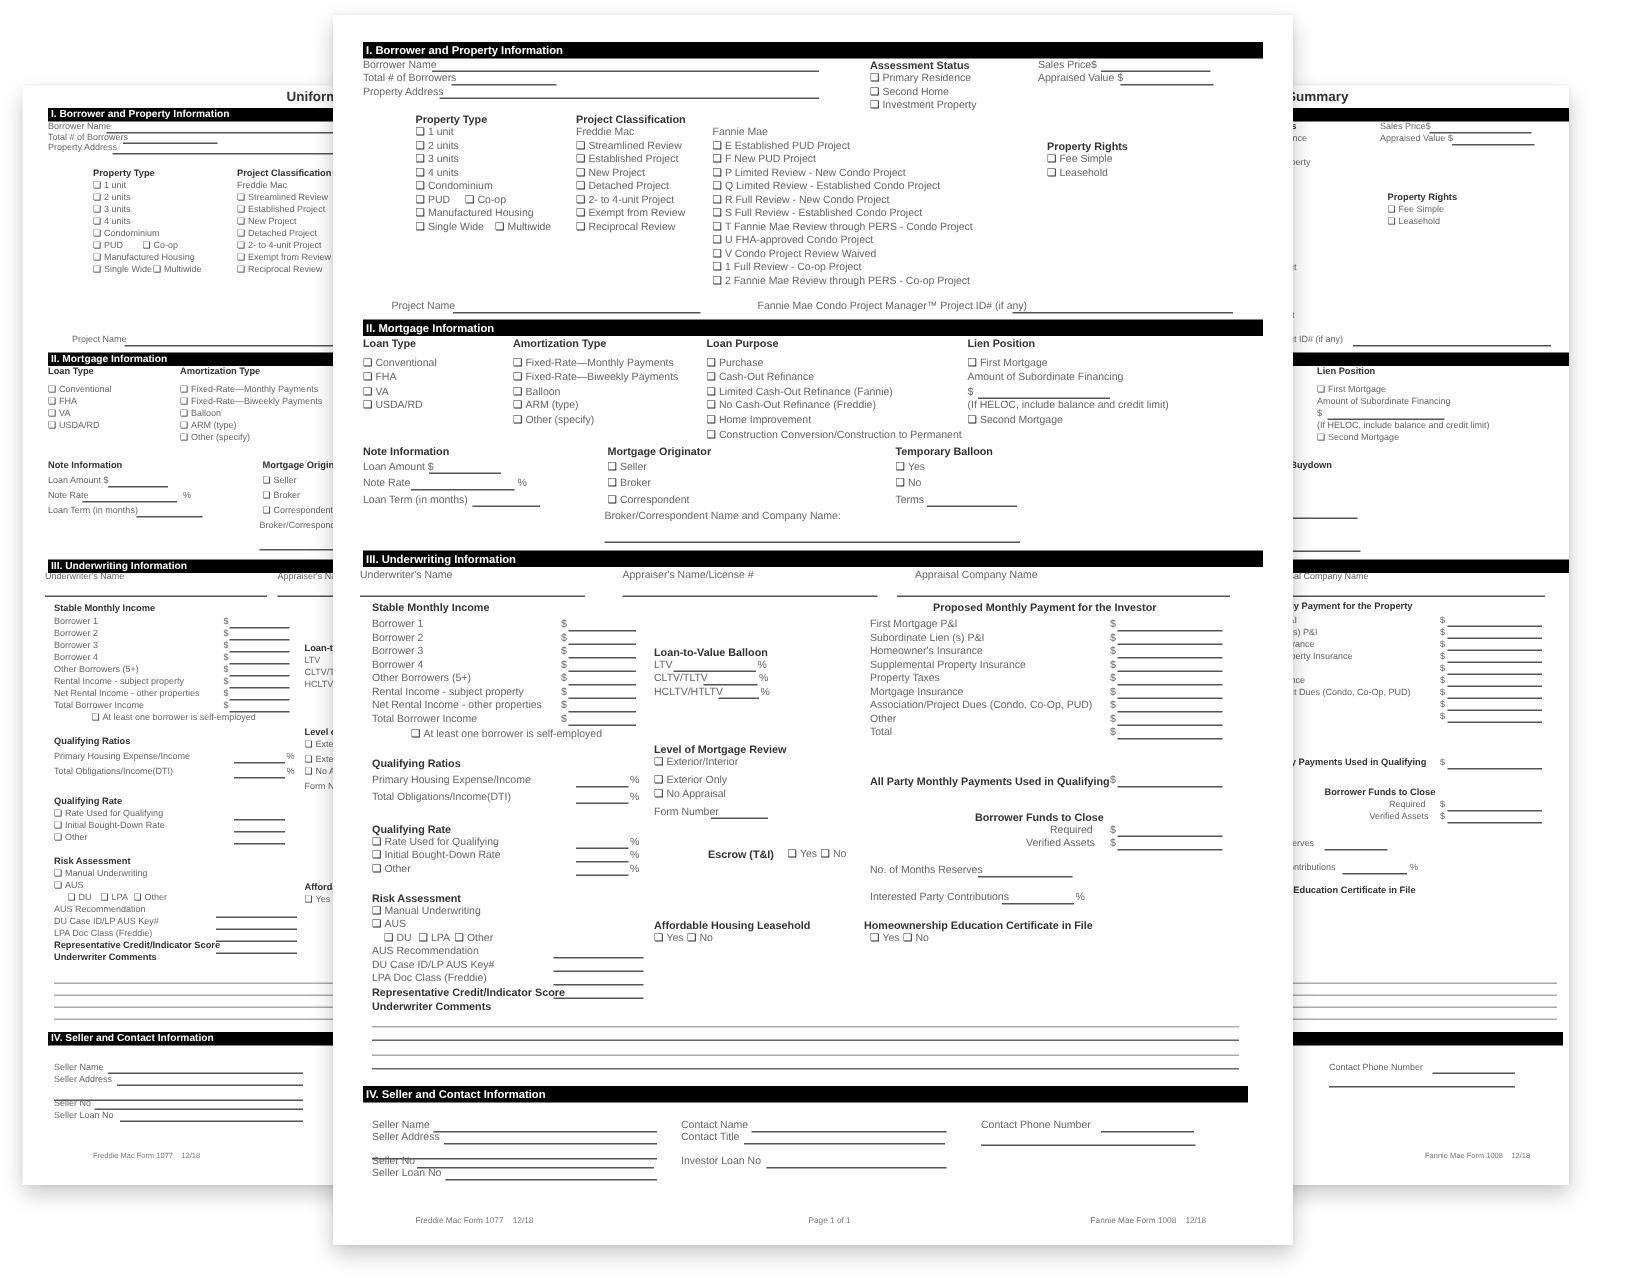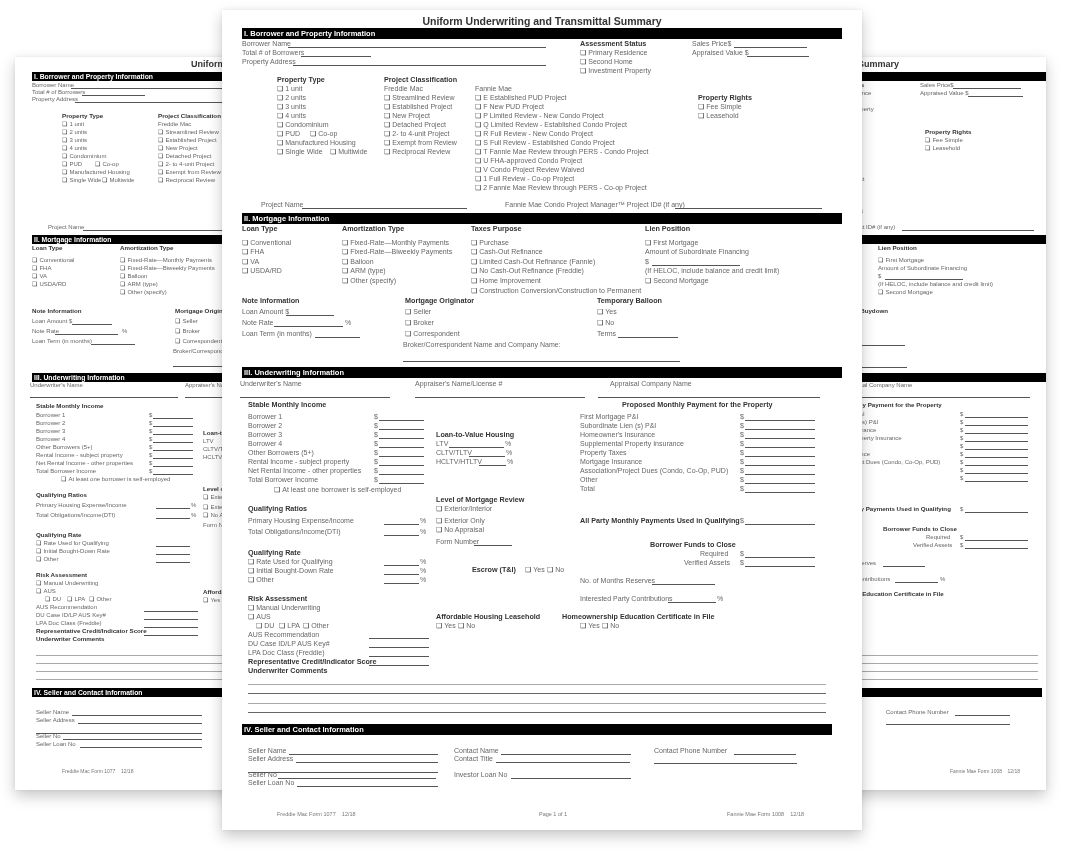--- a/index.html
+++ b/index.html
@@ -290,21 +290,20 @@
   <div class="bar" style="left:0px; top:631px; width:772px;"></div>
   <div class="abs f lbl" style="left:616px; top:651px;">Contact Phone Number</div>
   <div class="line" style="left:685px; top:658px; width:55px;"></div>
   <div class="line" style="left:616px; top:667px; width:124px;"></div>
   <div class="abs" style="left:680px; top:711px; font-size:5px; color:#777;">
     <span>Fannie Mae Form 1008</span>&nbsp;&nbsp;&nbsp;&nbsp;<span>12/18</span>
   </div>
 </div>
 
 <div class="page page-front">
-  <div class="abs title" style="left:0; width:640px; text-align:center; top:5px; font-size:10.5px;">Uniform Underwriting and Transmittal Summary</div>
 
   <div class="bar" style="top:18px;">I. Borrower and Property Information</div>
   <div class="abs f lbl" style="left:20px; top:29px;">Borrower Name</div>
   <div class="line" style="left:66px; top:37px; width:258px;"></div>
   <div class="abs f lbl" style="left:20px; top:38px;">Total # of Borrowers</div>
   <div class="line" style="left:79px; top:46px; width:70px;"></div>
   <div class="abs f lbl" style="left:20px; top:47px;">Property Address</div>
   <div class="line" style="left:71px; top:55px; width:253px;"></div>
 
   <div class="abs f hd" style="left:358px; top:29px;">Assessment Status</div>
@@ -372,21 +371,21 @@
   <div class="abs f lbl cb" style="left:20px; top:247px;">VA</div>
   <div class="abs f lbl cb" style="left:20px; top:256px;">USDA/RD</div>
 
   <div class="abs f hd" style="left:120px; top:214px;">Amortization Type</div>
   <div class="abs f lbl cb" style="left:120px; top:228px;">Fixed-Rate—Monthly Payments</div>
   <div class="abs f lbl cb" style="left:120px; top:237px;">Fixed-Rate—Biweekly Payments</div>
   <div class="abs f lbl cb" style="left:120px; top:247px;">Balloon</div>
   <div class="abs f lbl cb" style="left:120px; top:256px;">ARM (type)</div>
   <div class="abs f lbl cb" style="left:120px; top:266px;">Other (specify)</div>
 
-  <div class="abs f hd" style="left:249px; top:214px;">Taxes Purpose</div>
+  <div class="abs f hd" style="left:249px; top:214px;">Loan Purpose</div>
   <div class="abs f lbl cb" style="left:249px; top:228px;">Purchase</div>
   <div class="abs f lbl cb" style="left:249px; top:237px;">Cash-Out Refinance</div>
   <div class="abs f lbl cb" style="left:249px; top:247px;">Limited Cash-Out Refinance (Fannie)</div>
   <div class="abs f lbl cb" style="left:249px; top:256px;">No Cash-Out Refinance (Freddie)</div>
   <div class="abs f lbl cb" style="left:249px; top:266px;">Home Improvement</div>
   <div class="abs f lbl cb" style="left:249px; top:276px;">Construction Conversion/Construction to Permanent</div>
 
   <div class="abs f hd" style="left:423px; top:214px;">Lien Position</div>
   <div class="abs f lbl cb" style="left:423px; top:228px;">First Mortgage</div>
   <div class="abs f lbl" style="left:423px; top:237px;">Amount of Subordinate Financing</div>
@@ -447,32 +446,32 @@
       <div class="line" style="left: 157px; top: 455px;;width:45px"></div>
       <div class="abs f lbl" style="left: 26px; top: 456px;">Net Rental Income - other properties</div>
       <div class="abs f lbl" style="left: 152px; top: 456px;">$</div>
       <div class="line" style="left: 157px; top: 464px;;width:45px"></div>
       <div class="abs f lbl" style="left: 26px; top: 465px;">Total Borrower Income</div>
       <div class="abs f lbl" style="left: 152px; top: 465px;">$</div>
       <div class="line" style="left: 157px; top: 473px;;width:45px"></div>
     </div>
   <div class="abs f lbl cb" style="left:52px; top:475px;">At least one borrower is self-employed</div>
 
-  <div class="abs f hd" style="left:214px; top:420px;">Loan-to-Value Housing</div>
+  <div class="abs f hd" style="left:214px; top:420px;">Loan-to-Value Balloon</div>
   <div class="abs f lbl" style="left:214px; top:429px;">LTV</div>
   <div class="line" style="left:227px; top:437px; width:55px;"></div>
   <div class="abs f lbl" style="left:283px; top:429px;">%</div>
   <div class="abs f lbl" style="left:214px; top:438px;">CLTV/TLTV</div>
   <div class="line" style="left:247px; top:446px; width:36px;"></div>
   <div class="abs f lbl" style="left:284px; top:438px;">%</div>
   <div class="abs f lbl" style="left:214px; top:447px;">HCLTV/HTLTV</div>
   <div class="line" style="left:257px; top:455px; width:27px;"></div>
   <div class="abs f lbl" style="left:285px; top:447px;">%</div>
 
-  <div class="abs f hd" style="left:400px; top:390px;">Proposed Monthly Payment for the Property</div>
+  <div class="abs f hd" style="left:400px; top:390px;">Proposed Monthly Payment for the Investor</div>
   <div id="front-payment">
       <div class="abs f lbl" style="left: 358px; top: 402px;">First Mortgage P&amp;I</div>
       <div class="abs f lbl" style="left: 518px; top: 402px;">$</div>
       <div class="line" style="left: 523px; top: 410px;;width:70px"></div>
       <div class="abs f lbl" style="left: 358px; top: 411px;">Subordinate Lien (s) P&amp;I</div>
       <div class="abs f lbl" style="left: 518px; top: 411px;">$</div>
       <div class="line" style="left: 523px; top: 419px;;width:70px"></div>
       <div class="abs f lbl" style="left: 358px; top: 420px;">Homeowner's Insurance</div>
       <div class="abs f lbl" style="left: 518px; top: 420px;">$</div>
       <div class="line" style="left: 523px; top: 428px;;width:70px"></div>
@@ -556,21 +555,21 @@
   <div class="abs f lbl" style="left:26px; top:638px;">LPA Doc Class (Freddie)</div>
   <div class="line" style="left:147px; top:646px; width:60px;"></div>
   <div class="abs f hd" style="left:26px; top:647px;">Representative Credit/Indicator Score</div>
   <div class="line" style="left:147px; top:655px; width:60px;"></div>
   <div class="abs f hd" style="left:26px; top:656px;">Underwriter Comments</div>
 
   <div class="abs f hd" style="left:214px; top:602px;">Affordable Housing Leasehold</div>
   <div class="abs f lbl cb" style="left:214px; top:611px;">Yes</div>
   <div class="abs f lbl cb" style="left:236px; top:611px;">No</div>
 
-  <div class="abs f hd" style="left:340px; top:602px;">Homeownership Education Certificate in File</div>
+  <div class="abs f hd" style="left:354px; top:602px;">Homeownership Education Certificate in File</div>
   <div class="abs f lbl cb" style="left:358px; top:611px;">Yes</div>
   <div class="abs f lbl cb" style="left:380px; top:611px;">No</div>
 
   <div class="gline" style="left:26px; top:674px; width:578px;"></div>
   <div class="line" style="left:26px; top:683px; width:578px; border-color:#666;"></div>
   <div class="gline" style="left:26px; top:693px; width:578px;"></div>
   <div class="line" style="left:26px; top:702px; width:578px; border-color:#666;"></div>
 
   <div class="bar" style="top:714px; width:590px;">IV. Seller and Contact Information</div>
   <div class="abs f lbl" style="left:26px; top:736px;">Seller Name</div>

